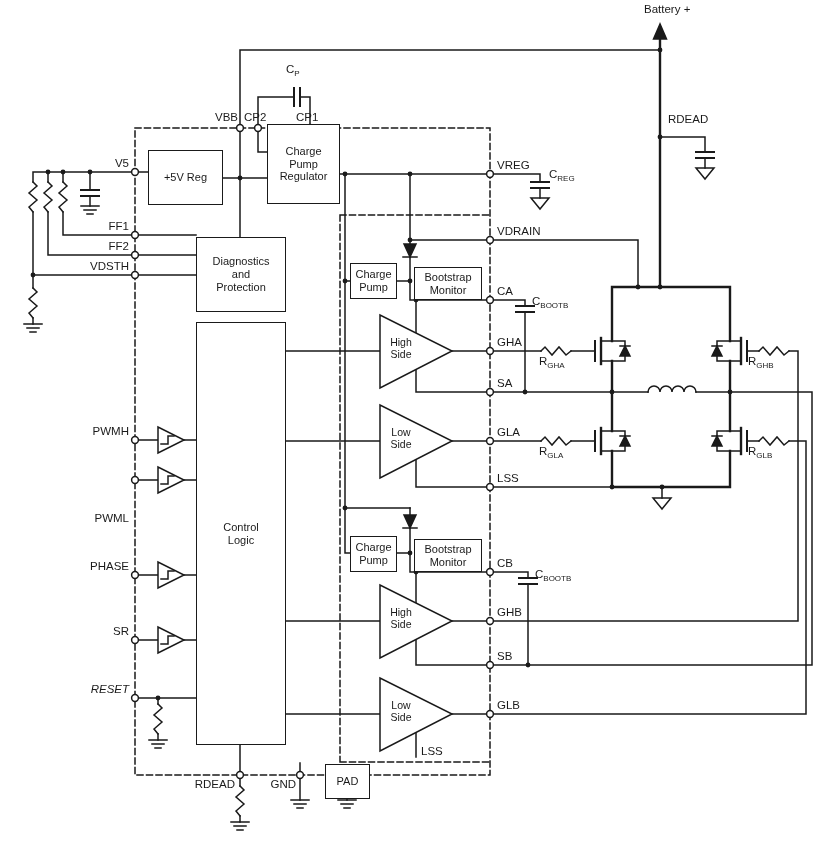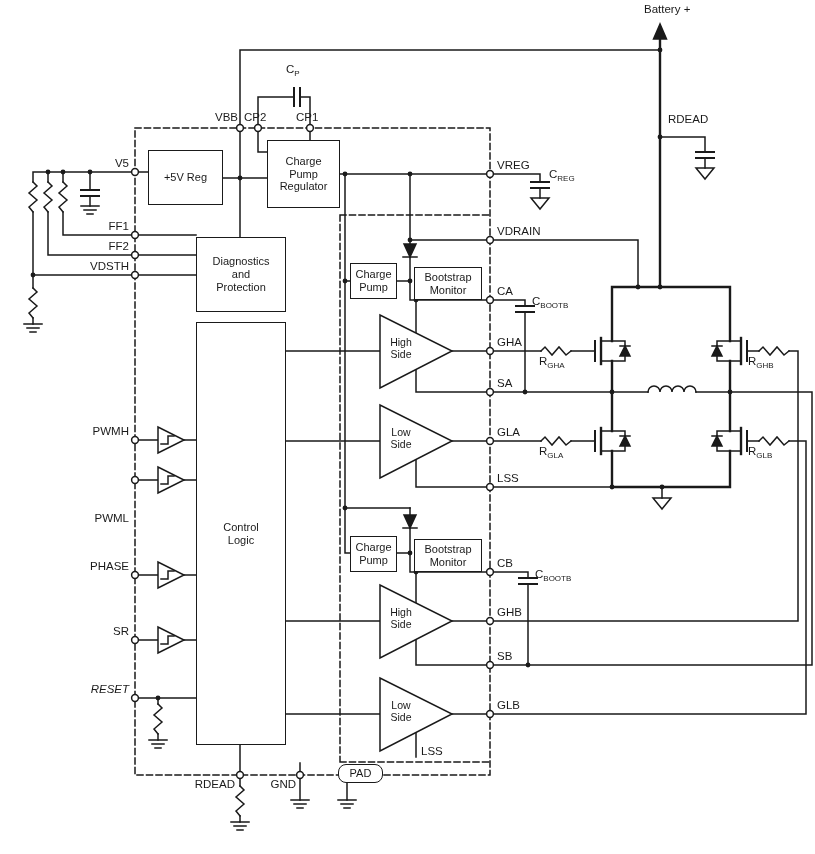--- a/index.html
+++ b/index.html
@@ -221,42 +221,42 @@
     <circle cx="490" cy="665" r="3.4"></circle>
     <circle cx="490" cy="714" r="3.4"></circle>
     <circle cx="240" cy="775" r="3.4"></circle>
     <circle cx="300" cy="775" r="3.4"></circle>
   </g>
 </svg>
 
 <div class="block" style="left:148px;top:150px;width:75px;height:55px;">
       <span>+5V Reg</span>
     </div>
-<div class="block" style="left:267px;top:140px;width:73px;height:68px;padding:0 8px;">
+<div class="block" style="left:267px;top:124px;width:73px;height:80px;padding:0 8px;">
       <span>Charge Pump Regulator</span>
     </div>
 <div class="block" style="left:196px;top:237px;width:90px;height:75px;padding:0 14px;">
       <span>Diagnostics and Protection</span>
     </div>
 <div class="block" style="left:196px;top:322px;width:90px;height:423px;">
       <span class="inner">Control Logic</span>
     </div>
 <div class="block" style="left:350px;top:263px;width:47px;height:36px;">
       <span>Charge Pump</span>
     </div>
 <div class="block" style="left:414px;top:267px;width:68px;height:33px;">
       <span>Bootstrap Monitor</span>
     </div>
 <div class="block" style="left:350px;top:536px;width:47px;height:36px;">
       <span>Charge Pump</span>
     </div>
 <div class="block" style="left:414px;top:539px;width:68px;height:33px;">
       <span>Bootstrap Monitor</span>
     </div>
-<div class="block" style="left:338px;top:764px;width:45px;height:19px;border-radius:8px;">
+<div class="block" style="left:325px;top:764px;width:45px;height:35px;">
       <span>PAD</span>
     </div>
 
 <div class="trilab" style="left:381px;top:336px;">High Side</div>
 <div class="trilab" style="left:381px;top:426px;">Low Side</div>
 <div class="trilab" style="left:381px;top:606px;">High Side</div>
 <div class="trilab" style="left:381px;top:699px;">Low Side</div>
 
 <div class="lar" style="left:69px;top:157px;">V5</div>
 <div class="lar" style="left:69px;top:220px;">FF1</div>

